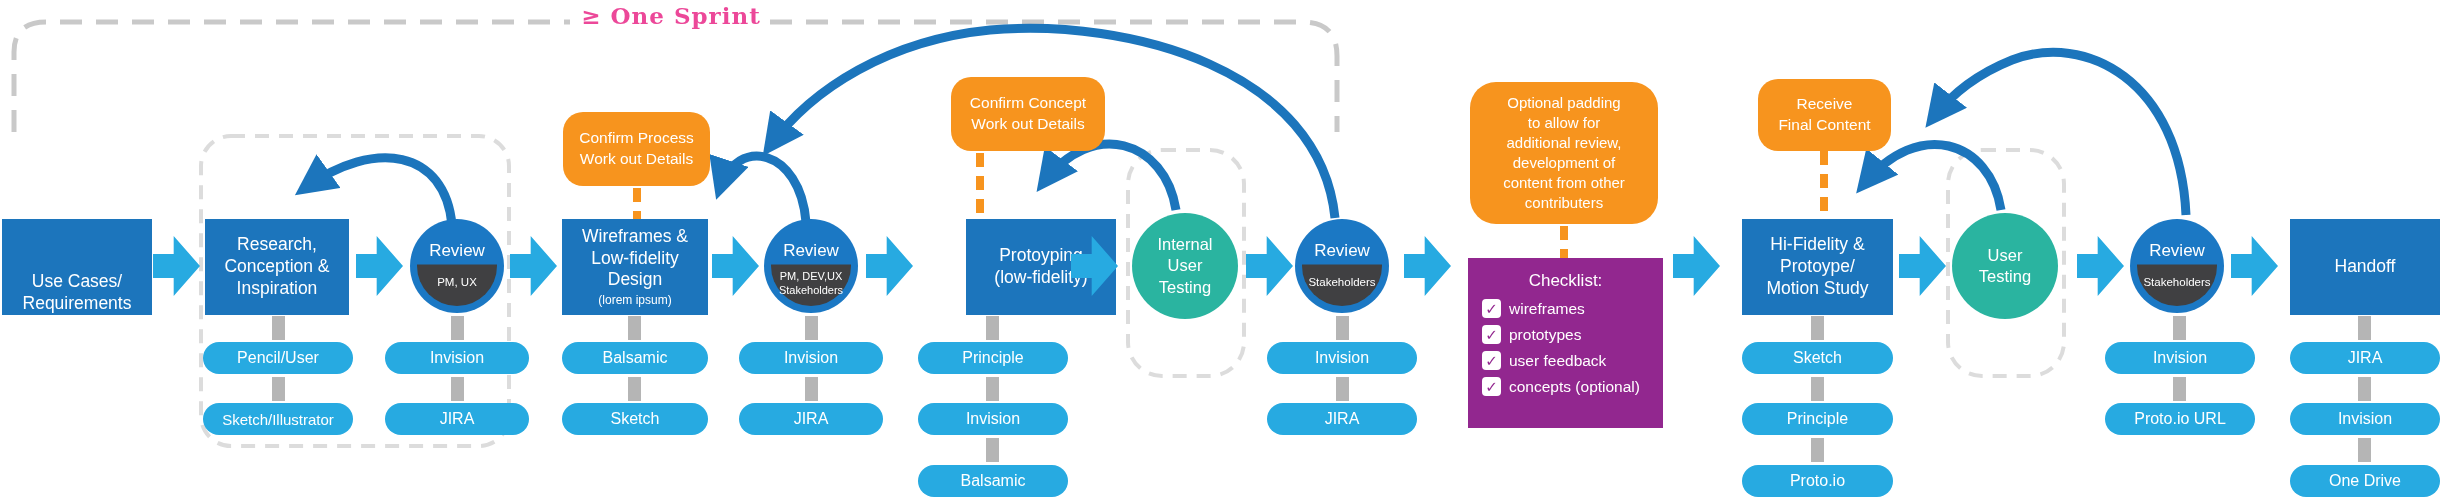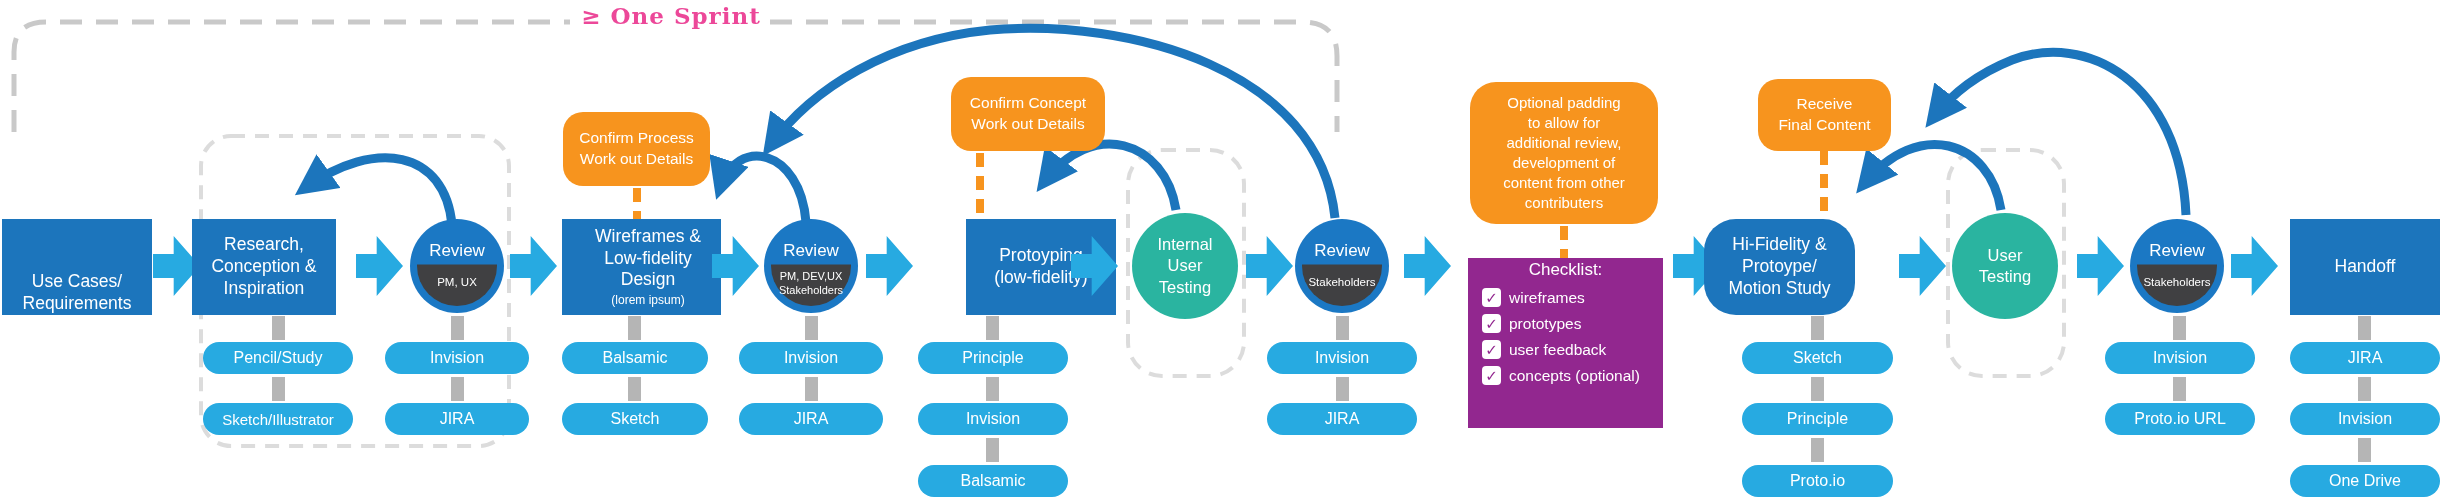--- a/index.html
+++ b/index.html
@@ -22,21 +22,21 @@
   .review .roles{position:absolute;top:56px;width:100%;font-size:11.5px;line-height:1.25;white-space:pre-line;}
   .review .roles.two{top:51px;font-size:11px;}
   .tcircle{position:absolute;border-radius:50%;background:#2ab4a0;color:#fff;display:flex;
     align-items:center;justify-content:center;text-align:center;font-size:16.5px;line-height:1.3;white-space:pre-line;}
   .callout{position:absolute;background:#f7941e;color:#fff;border-radius:20px;display:flex;
     align-items:center;justify-content:center;text-align:center;font-size:15.5px;line-height:1.33;white-space:pre-line;}
   .pill{position:absolute;height:32px;background:#27aae1;border-radius:16px;color:#fff;
     display:flex;align-items:center;justify-content:center;font-size:16px;}
   .vbar{position:absolute;width:13px;height:24px;background:#b5b5b5;}
   .checklist{position:absolute;background:#92278f;color:#fff;}
-  .cl-title{text-align:center;font-size:17px;margin:2px 0 8px;}
+  .cl-title{text-align:center;font-size:17px;margin:13px 0 8px;}
   .cl-item{display:flex;align-items:center;gap:8px;margin:7px 0 7px 14px;font-size:15.5px;}
   .cbx{width:19px;height:19px;min-width:19px;background:#fff;border-radius:4px;color:#92278f;
     font-weight:bold;font-size:15px;display:flex;align-items:center;justify-content:center;}
   .dash-big{fill:none;stroke:#c9c9c9;stroke-width:5;stroke-dasharray:22 14;}
   .dash-group{fill:none;stroke:#dcdcdc;stroke-width:4;stroke-dasharray:14 10;}
   .dash-orange{fill:none;stroke:#f7941e;stroke-width:8;stroke-dasharray:14 9;}
   .arc{fill:none;stroke:#1c75bc;stroke-width:9;}
 </style>
 </head>
 <body>
@@ -71,35 +71,35 @@
   </svg>
 
   <div class="sprint">≥ One Sprint</div>
 
   <div class="box" style="left:2px;top:219px;width:150px;height:96px;justify-content:flex-end;">
     <div>Use Cases/
 Requirements</div>
   </div>
   <div class="arr" style="left:153px;top:236px;"></div>
 
-  <div class="box" style="left:192px;top:219px;width:144px;height:96px;">
+  <div class="box" style="left:205px;top:219px;width:144px;height:96px;">
     <div>Research,
 Conception &amp;
 Inspiration</div>
   </div>
   <div class="arr" style="left:356px;top:236px;"></div>
 
   <div class="review" style="left:410px;top:219px;">
     <div class="half"></div>
     <div class="rlabel">Review</div>
     <div class="roles">PM, UX</div>
   </div>
   <div class="arr" style="left:510px;top:236px;"></div>
 
-  <div class="box" style="left:562px;top:219px;width:146px;height:96px;padding-left:13px;">
+  <div class="box" style="left:562px;top:219px;width:146px;height:96px;">
     <div>Wireframes &amp;
 Low-fidelity
 Design</div>
     <div class="note">(lorem ipsum)</div>
   </div>
   <div class="arr" style="left:712px;top:236px;"></div>
 
   <div class="review" style="left:764px;top:219px;">
     <div class="half"></div>
     <div class="rlabel">Review</div>
@@ -142,21 +142,21 @@
       <span class="cbx">✓</span>
       <span>user feedback</span>
     </div>
     <div class="cl-item">
       <span class="cbx">✓</span>
       <span>concepts (optional)</span>
     </div>
   </div>
   <div class="arr" style="left:1673px;top:236px;"></div>
 
-  <div class="box" style="left:1704px;top:219px;width:151px;height:96px;border-radius:32px;">
+  <div class="box" style="left:1742px;top:219px;width:151px;height:96px;">
     <div>Hi-Fidelity &amp;
 Protoype/
 Motion Study</div>
   </div>
   <div class="arr" style="left:1899px;top:236px;"></div>
 
   <div class="tcircle" style="left:1952px;top:213px;width:106px;height:106px;">
     <div>User
 Testing</div>
   </div>
@@ -210,21 +210,21 @@
   <div class="vbar" style="left:1811px;top:316px;"></div>
   <div class="vbar" style="left:1811px;top:377px;"></div>
   <div class="vbar" style="left:1811px;top:438px;"></div>
   <div class="vbar" style="left:2173px;top:316px;"></div>
   <div class="vbar" style="left:2173px;top:377px;"></div>
   <div class="vbar" style="left:2358px;top:316px;"></div>
   <div class="vbar" style="left:2358px;top:377px;"></div>
   <div class="vbar" style="left:2358px;top:438px;"></div>
 
   <div class="pill" style="left:203px;top:342px;width:150px;">
-      <span>Pencil/Study</span>
+      <span>Pencil/User</span>
     </div>
   <div class="pill" style="left:203px;top:403px;width:150px;font-size:15px;">
       <span>Sketch/Illustrator</span>
     </div>
   <div class="pill" style="left:385px;top:342px;width:144px;">
       <span>Invision</span>
     </div>
   <div class="pill" style="left:385px;top:403px;width:144px;">
       <span>JIRA</span>
     </div>

